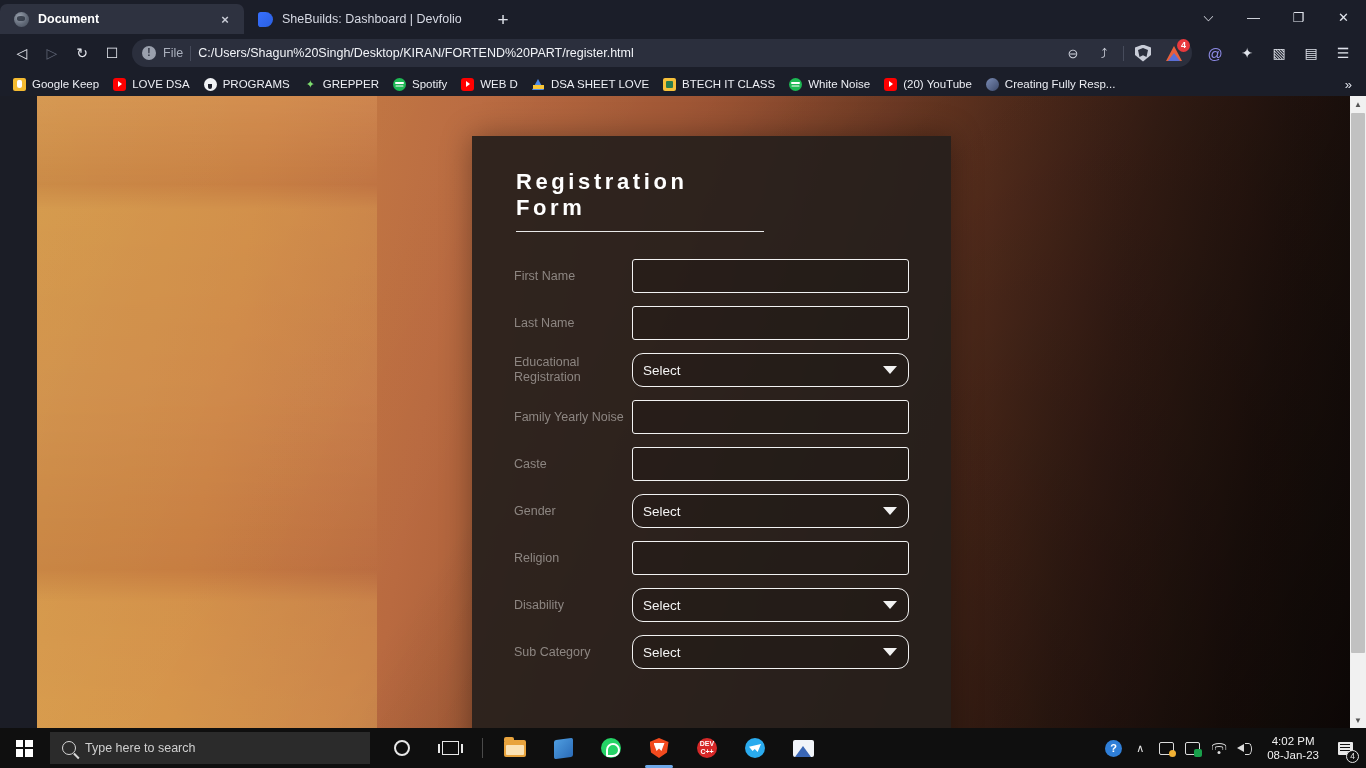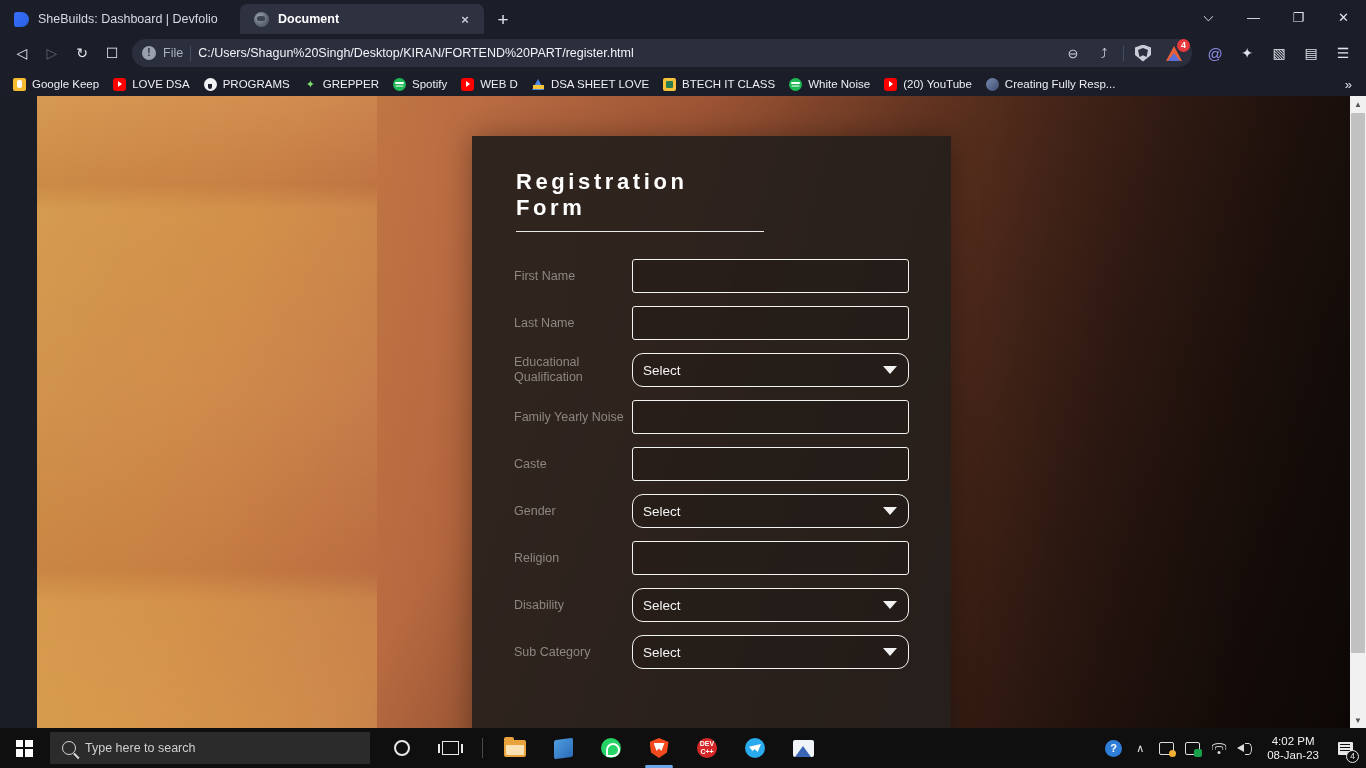--- a/index.html
+++ b/index.html
@@ -412,28 +412,28 @@
     background:#0f0f0f; border:1.4px solid #e8e8e8; color:#e8e8e8;
     font-size:8.5px;line-height:11px;text-align:center;
   }
 </style>
 </head>
 <body>
 
 <div class="browser-chrome">
 
   <div class="tabstrip">
-    <div class="tab inactive">
-      <span class="tab-favicon fav-devfolio"></span>
-      <span class="tab-title">SheBuilds: Dashboard | Devfolio</span>
-    </div>
     <div class="tab active">
       <span class="tab-favicon fav-globe"></span>
       <span class="tab-title">Document</span>
       <span class="tab-close">×</span>
+    </div>
+    <div class="tab inactive">
+      <span class="tab-favicon fav-devfolio"></span>
+      <span class="tab-title">SheBuilds: Dashboard | Devfolio</span>
     </div>
     <div class="newtab-btn">+</div>
 
     <div class="winctrls">
       <div class="winbtn">⌵</div>
       <div class="winbtn">—</div>
       <div class="winbtn">❐</div>
       <div class="winbtn close">✕</div>
     </div>
   </div>
@@ -530,21 +530,21 @@
         <div class="flabel">First Name</div>
         <input class="finput" type="text" value="" style="">
       </div>
 
       <div class="frow">
         <div class="flabel">Last Name</div>
         <input class="finput" type="text" value="" style="">
       </div>
 
       <div class="frow">
-        <div class="flabel">Educational Qualification</div>
+        <div class="flabel">Educational Registration</div>
         <div class="fselect">
           <span class="sel-value">Select</span>
           <span class="caret"></span>
         </div>
       </div>
 
       <div class="frow">
         <div class="flabel">Family Yearly Noise</div>
         <input class="finput" type="text" value="" style="">
       </div>

